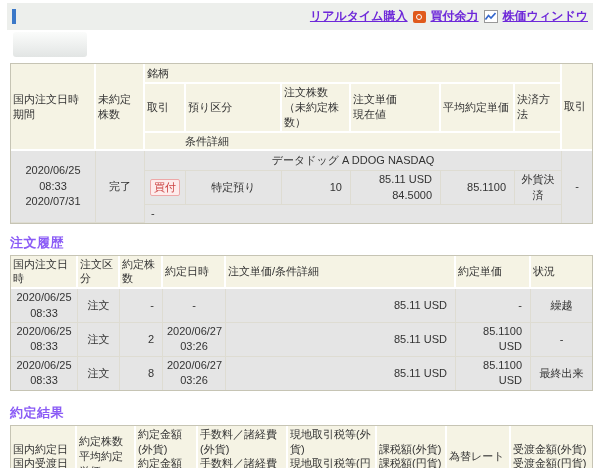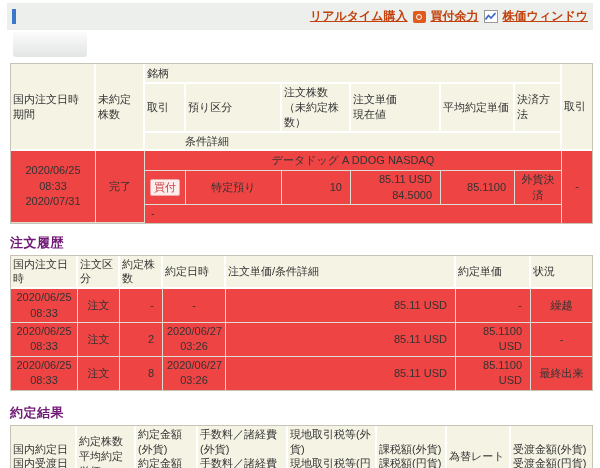--- a/index.html
+++ b/index.html
@@ -13,21 +13,21 @@
   
   .title-bar{
     display:flex; align-items:center;
     height:27px; margin:3px 7px 0 7px; padding:0 5px;
     background:#edefec;
   }
   .accent{ width:4px; height:15px; background:#3b78c8; margin-right:8px; flex:0 0 auto; }
   .page-title{ font-size:14px; font-weight:bold; color:#222; letter-spacing:0.5px; }
   .title-links{ margin-left:auto; display:flex; align-items:center; gap:5px; font-size:12px; white-space:nowrap; }
   .delay{ color:#333; }
-  .tlink{ color:#c2410c; font-weight:bold; text-decoration:underline; cursor:pointer; }
+  .tlink{ color:#6d28d9; font-weight:bold; text-decoration:underline; cursor:pointer; }
   .icon-wallet{
     width:13px; height:12px; background:#e05a1c; border-radius:2px;
     display:inline-flex; align-items:center; justify-content:center; cursor:pointer;
   }
   .icon-wallet .coin{ width:6px; height:6px; border:1.5px solid #fff; border-radius:50%; }
   .icon-chart{
     width:14px; height:13px; background:#fff; border:1px solid #999;
     display:inline-flex; align-items:center; justify-content:center; cursor:pointer;
   }
   
@@ -42,42 +42,42 @@
     margin-left:10px; width:581px;
     border:1px solid #c6c4b4;
     font-size:11px; color:#333;
   }
   .grid th{
     background:#f5f3e4; font-weight:normal; text-align:left; vertical-align:middle;
     border-right:2px solid #fff; border-bottom:2px solid #fff;
     padding:1px 2px; line-height:1.35;
   }
   .grid td{
-    background:#ef4444; text-align:center; vertical-align:middle;
+    background:#e5e5e5; text-align:center; vertical-align:middle;
     border-right:1px solid #dedcd2; border-bottom:1px solid #dedcd2;
     padding:1px 4px; line-height:1.4;
   }
   .grid .no-br{ border-right:none; }
   .grid .no-bb{ border-bottom:none; }
   .grid td.r{ text-align:right; padding-right:8px; }
   .grid td.l{ text-align:left; padding-left:6px; }
   .t1 tr.h1 th{ height:20px; }
   .t1 tr.h2 th{ height:32px; }
   .t1 tr.h3 th{ height:14px;padding-left:40px; }
   .t1 tr.d1 td{ height:20px; }
   .t1 tr.d2 td{ height:26px; }
   .t1 tr.d3 td{ height:16px; }
   .t2 thead th{ height:19px; }
   .t2 tbody td{ height:33px; }
   .t3 thead th{ height:28px; }
   .badge{
     display:inline-block; padding:0 3px; border-radius:2px;
     border:1px solid #eda8a8; background:#fdecec; color:#cc4444;
   }
-  .sec-title{ font-size:13px; font-weight:bold; color:#701a75; margin:10px 0 3px 10px; letter-spacing:0.5px; }
+  .sec-title{ font-size:13px; font-weight:bold; color:#8b5cf6; margin:10px 0 3px 10px; letter-spacing:0.5px; }
   .sec-title.second{ margin-top:13px; }
 </style>
 </head>
 <body>
 
 <div class="title-bar">
   <span class="accent"></span>
   <div class="title-links">
     <a class="tlink">リアルタイム購入</a>
     <span class="icon-wallet">

